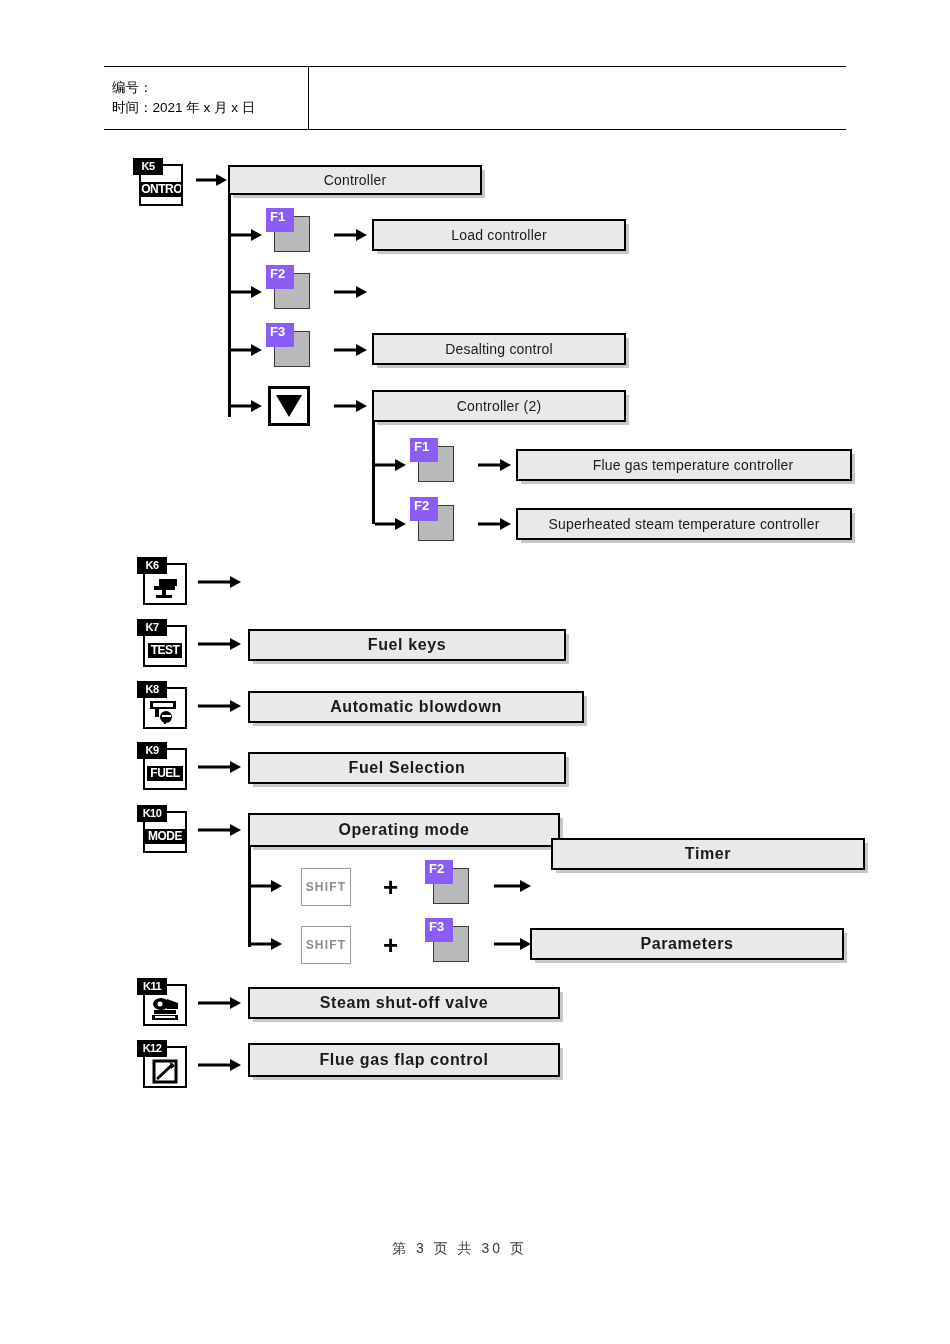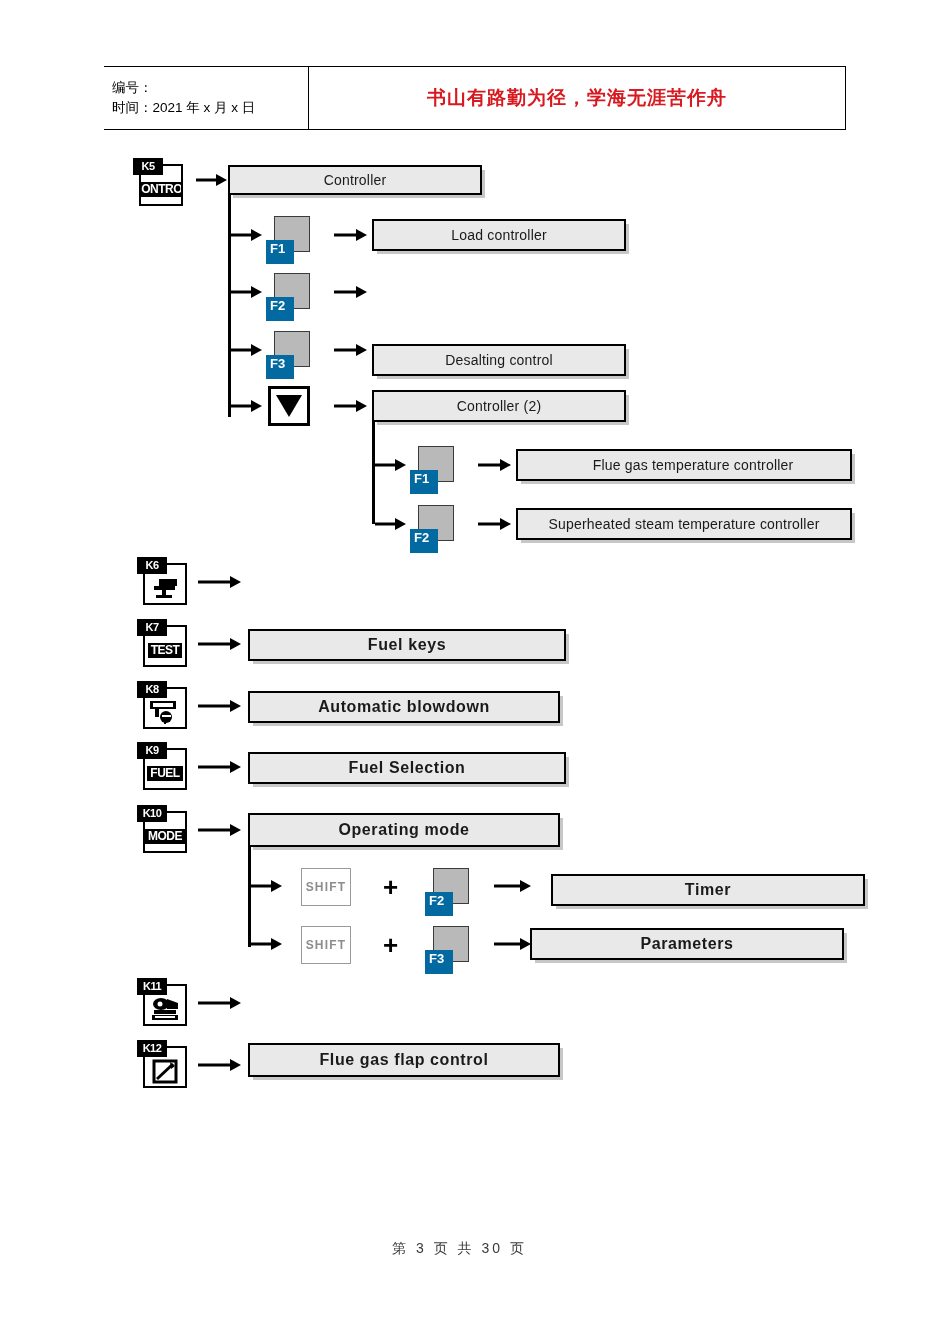--- a/index.html
+++ b/index.html
@@ -44,24 +44,24 @@
   .lbl.thin span{font-weight:500;font-size:14px;letter-spacing:.2px;}
   .lbl.bold span{font-weight:bold;font-size:16px;letter-spacing:.6px;}
 
   
   .fkey{position:absolute;}
   .fkey .body{
     position:absolute;left:8px;top:8px;width:36px;height:36px;
     background:#b9b9b9;border:1.5px solid #3b3b3b;box-sizing:border-box;
   }
   .fkey .tab{
-    position:absolute;left:0;top:0;width:28px;height:24px;background:#0369a1;
+    position:absolute;left:0;top:0;width:28px;height:24px;background:#8b5cf6;
     color:#fff;font-weight:bold;font-size:13px;
     display:flex;align-items:flex-start;justify-content:flex-start;
-    padding:2px 0 0 4px;box-sizing:border-box;line-height:1;margin-top:32px;
+    padding:2px 0 0 4px;box-sizing:border-box;line-height:1;
   }
 
   
   .kkey{position:absolute;}
   .kkey .body{
     position:absolute;left:6px;top:6px;width:44px;height:42px;
     background:#fff;border:2px solid #000;box-sizing:border-box;
     display:flex;align-items:center;justify-content:center;overflow:hidden;
   }
   .kkey .tab{
@@ -105,23 +105,20 @@
   }
 </style>
 </head>
 <body>
 
 <div class="header">
   <div class="hdr-cell hdr-left">
     <div>编号：</div>
     <div>时间：2021 年 x 月 x 日</div>
   </div>
-  <div class="hdr-cell hdr-mid">
-    <span>书山有路勤为径，学海无涯苦作舟</span>
-  </div>
 </div>
 
 <div class="diagram">
 
   <div class="kkey" style="left:133px;top:158px;width:52px;height:50px;">
     <div class="body">
       <div class="kword">CONTROL</div>
     </div>
     <div class="tab">K5</div>
   </div>
@@ -171,21 +168,21 @@
       <div class="head" style="left:20px;"></div>
   </div>
   <div class="fkey" style="left:266px;top:323px;width:46px;height:46px;">
     <div class="body"></div>
     <div class="tab">F3</div>
   </div>
   <div class="arrow" style="left:334px;top:343px;width:34px;height:14px;">
     <div class="shaft" style="width:24px;"></div>
       <div class="head" style="left:22px;"></div>
   </div>
-  <div class="lbl thin" style="left:372px;top:333px;width:254px;height:32px;margin-top:11px;">
+  <div class="lbl thin" style="left:372px;top:333px;width:254px;height:32px;">
     <span>Desalting control</span>
   </div>
 
   <div class="arrow" style="left:231px;top:399px;width:32px;height:14px;">
     <div class="shaft" style="width:22px;"></div>
       <div class="head" style="left:20px;"></div>
   </div>
   <div class="trikey" style="left:268px;top:386px;width:42px;height:40px;">
     <div class="tri"></div>
   </div>
@@ -271,21 +268,21 @@
         <rect x="14" y="16" width="9" height="2" fill="#fff"></rect>
         <rect x="16" y="20" width="2" height="5" fill="#000"></rect>
       </svg>
     </div>
     <div class="tab">K8</div>
   </div>
   <div class="arrow" style="left:198px;top:699px;width:44px;height:14px;">
     <div class="shaft" style="width:34px;"></div>
       <div class="head" style="left:32px;"></div>
   </div>
-  <div class="lbl bold" style="left:248px;top:691px;width:312px;height:32px;">
+  <div class="lbl bold" style="left:248px;top:691px;width:336px;height:32px;">
     <span>Automatic blowdown</span>
   </div>
 
   <div class="kkey" style="left:137px;top:742px;width:52px;height:50px;">
     <div class="body">
       <div class="kword">FUEL</div>
     </div>
     <div class="tab">K9</div>
   </div>
   <div class="arrow" style="left:198px;top:760px;width:44px;height:14px;">
@@ -321,21 +318,21 @@
   </div>
   <div class="plus" style="left:383px;top:874px;">+</div>
   <div class="fkey" style="left:425px;top:860px;width:46px;height:46px;">
     <div class="body"></div>
     <div class="tab">F2</div>
   </div>
   <div class="arrow" style="left:494px;top:879px;width:38px;height:14px;">
     <div class="shaft" style="width:28px;"></div>
       <div class="head" style="left:26px;"></div>
   </div>
-  <div class="lbl bold" style="left:551px;top:874px;width:314px;height:32px;">
+  <div class="lbl bold" style="left:551px;top:838px;width:314px;height:32px;">
     <span>Timer</span>
   </div>
 
   <div class="arrow" style="left:251px;top:937px;width:32px;height:14px;">
     <div class="shaft" style="width:22px;"></div>
       <div class="head" style="left:20px;"></div>
   </div>
   <div class="shiftkey" style="left:301px;top:926px;width:50px;height:38px;">
     <span>SHIFT</span>
   </div>
@@ -362,20 +359,23 @@
         <rect x="4" y="19" width="26" height="5" fill="#000"></rect>
         <rect x="7" y="20" width="20" height="2" fill="#fff"></rect>
       </svg>
     </div>
     <div class="tab">K11</div>
   </div>
   <div class="arrow" style="left:198px;top:996px;width:44px;height:14px;">
     <div class="shaft" style="width:34px;"></div>
       <div class="head" style="left:32px;"></div>
   </div>
+  <div class="lbl bold" style="left:248px;top:987px;width:312px;height:32px;">
+    <span>Steam shut-off valve</span>
+  </div>
 
   <div class="kkey" style="left:137px;top:1040px;width:52px;height:50px;">
     <div class="body">
       <svg class="pic" width="28" height="26" viewBox="0 0 28 26">
         <rect x="3" y="3" width="22" height="21" fill="none" stroke="#000" stroke-width="3"></rect>
         <path d="M6 21 L22 6" stroke="#000" stroke-width="3" fill="none"></path>
         <path d="M19 4 L24 8 L20 11 Z" fill="#000"></path>
       </svg>
     </div>
     <div class="tab">K12</div>

